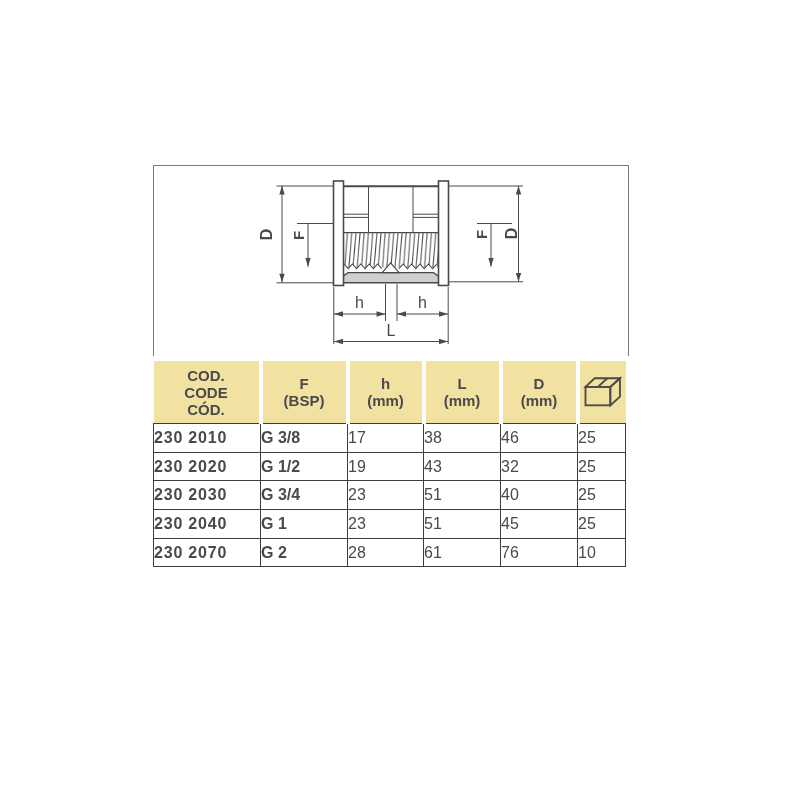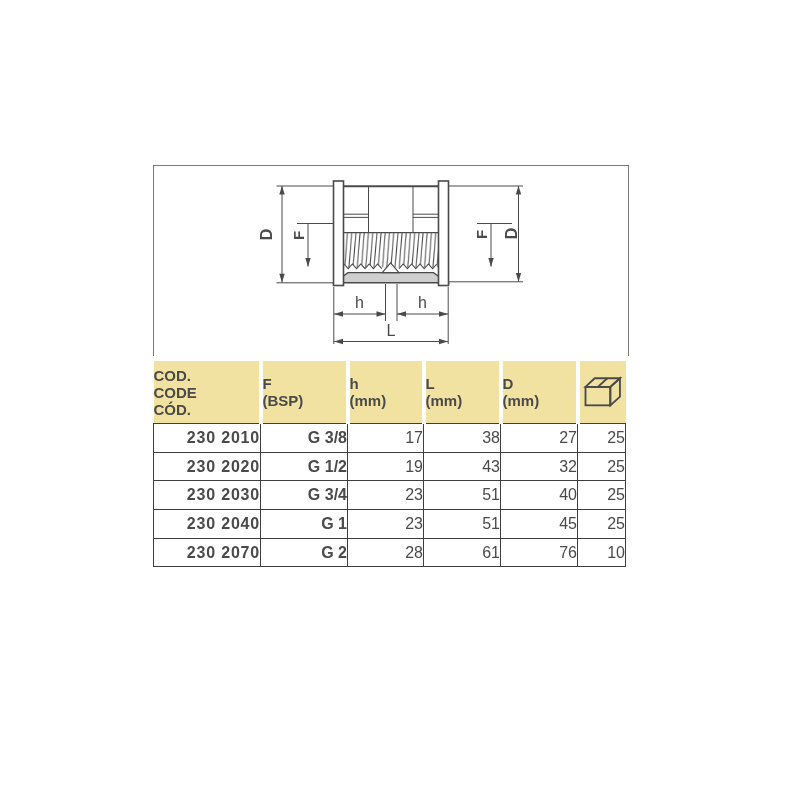--- a/index.html
+++ b/index.html
@@ -45,34 +45,34 @@
   table.spec-table col.c-h    { width: 76px; }
   table.spec-table col.c-l    { width: 77px; }
   table.spec-table col.c-d    { width: 77px; }
   table.spec-table col.c-qty  { width: 48px; }
 
   table.spec-table thead th {
     background: #f1e2a2;
     border: none;
     height: 62px;
     padding: 0;
-    text-align: left;
+    text-align: center;
     vertical-align: middle;
     font-size: 15px;
     font-weight: bold;
     line-height: 17px;
   }
   table.spec-table thead th + th { border-left: 4px solid #ffffff; }
   table.spec-table thead th span { display: block; }
 
   table.spec-table tbody td {
     border: 1px solid #3e3e3e;
     height: 27.7px;
     padding: 0;
-    text-align: right;
+    text-align: left;
     vertical-align: middle;
     font-size: 16px;
     font-weight: normal;
     background: #ffffff;
   }
   table.spec-table tbody td.cell-code { font-weight: bold; letter-spacing: 0.8px; }
   table.spec-table tbody td.cell-f    { font-weight: bold; }
 
   .box-icon-svg { display: block; margin: 0 auto; }
 </style>
@@ -212,21 +212,21 @@
         </svg>
       </th>
     </tr>
   </thead>
   <tbody>
     <tr>
       <td class="cell-code">230 2010</td>
       <td class="cell-f">G 3/8</td>
       <td>17</td>
       <td>38</td>
-      <td>27</td>
+      <td>46</td>
       <td>25</td>
     </tr>
     <tr>
       <td class="cell-code">230 2020</td>
       <td class="cell-f">G 1/2</td>
       <td>19</td>
       <td>43</td>
       <td>32</td>
       <td>25</td>
     </tr>

